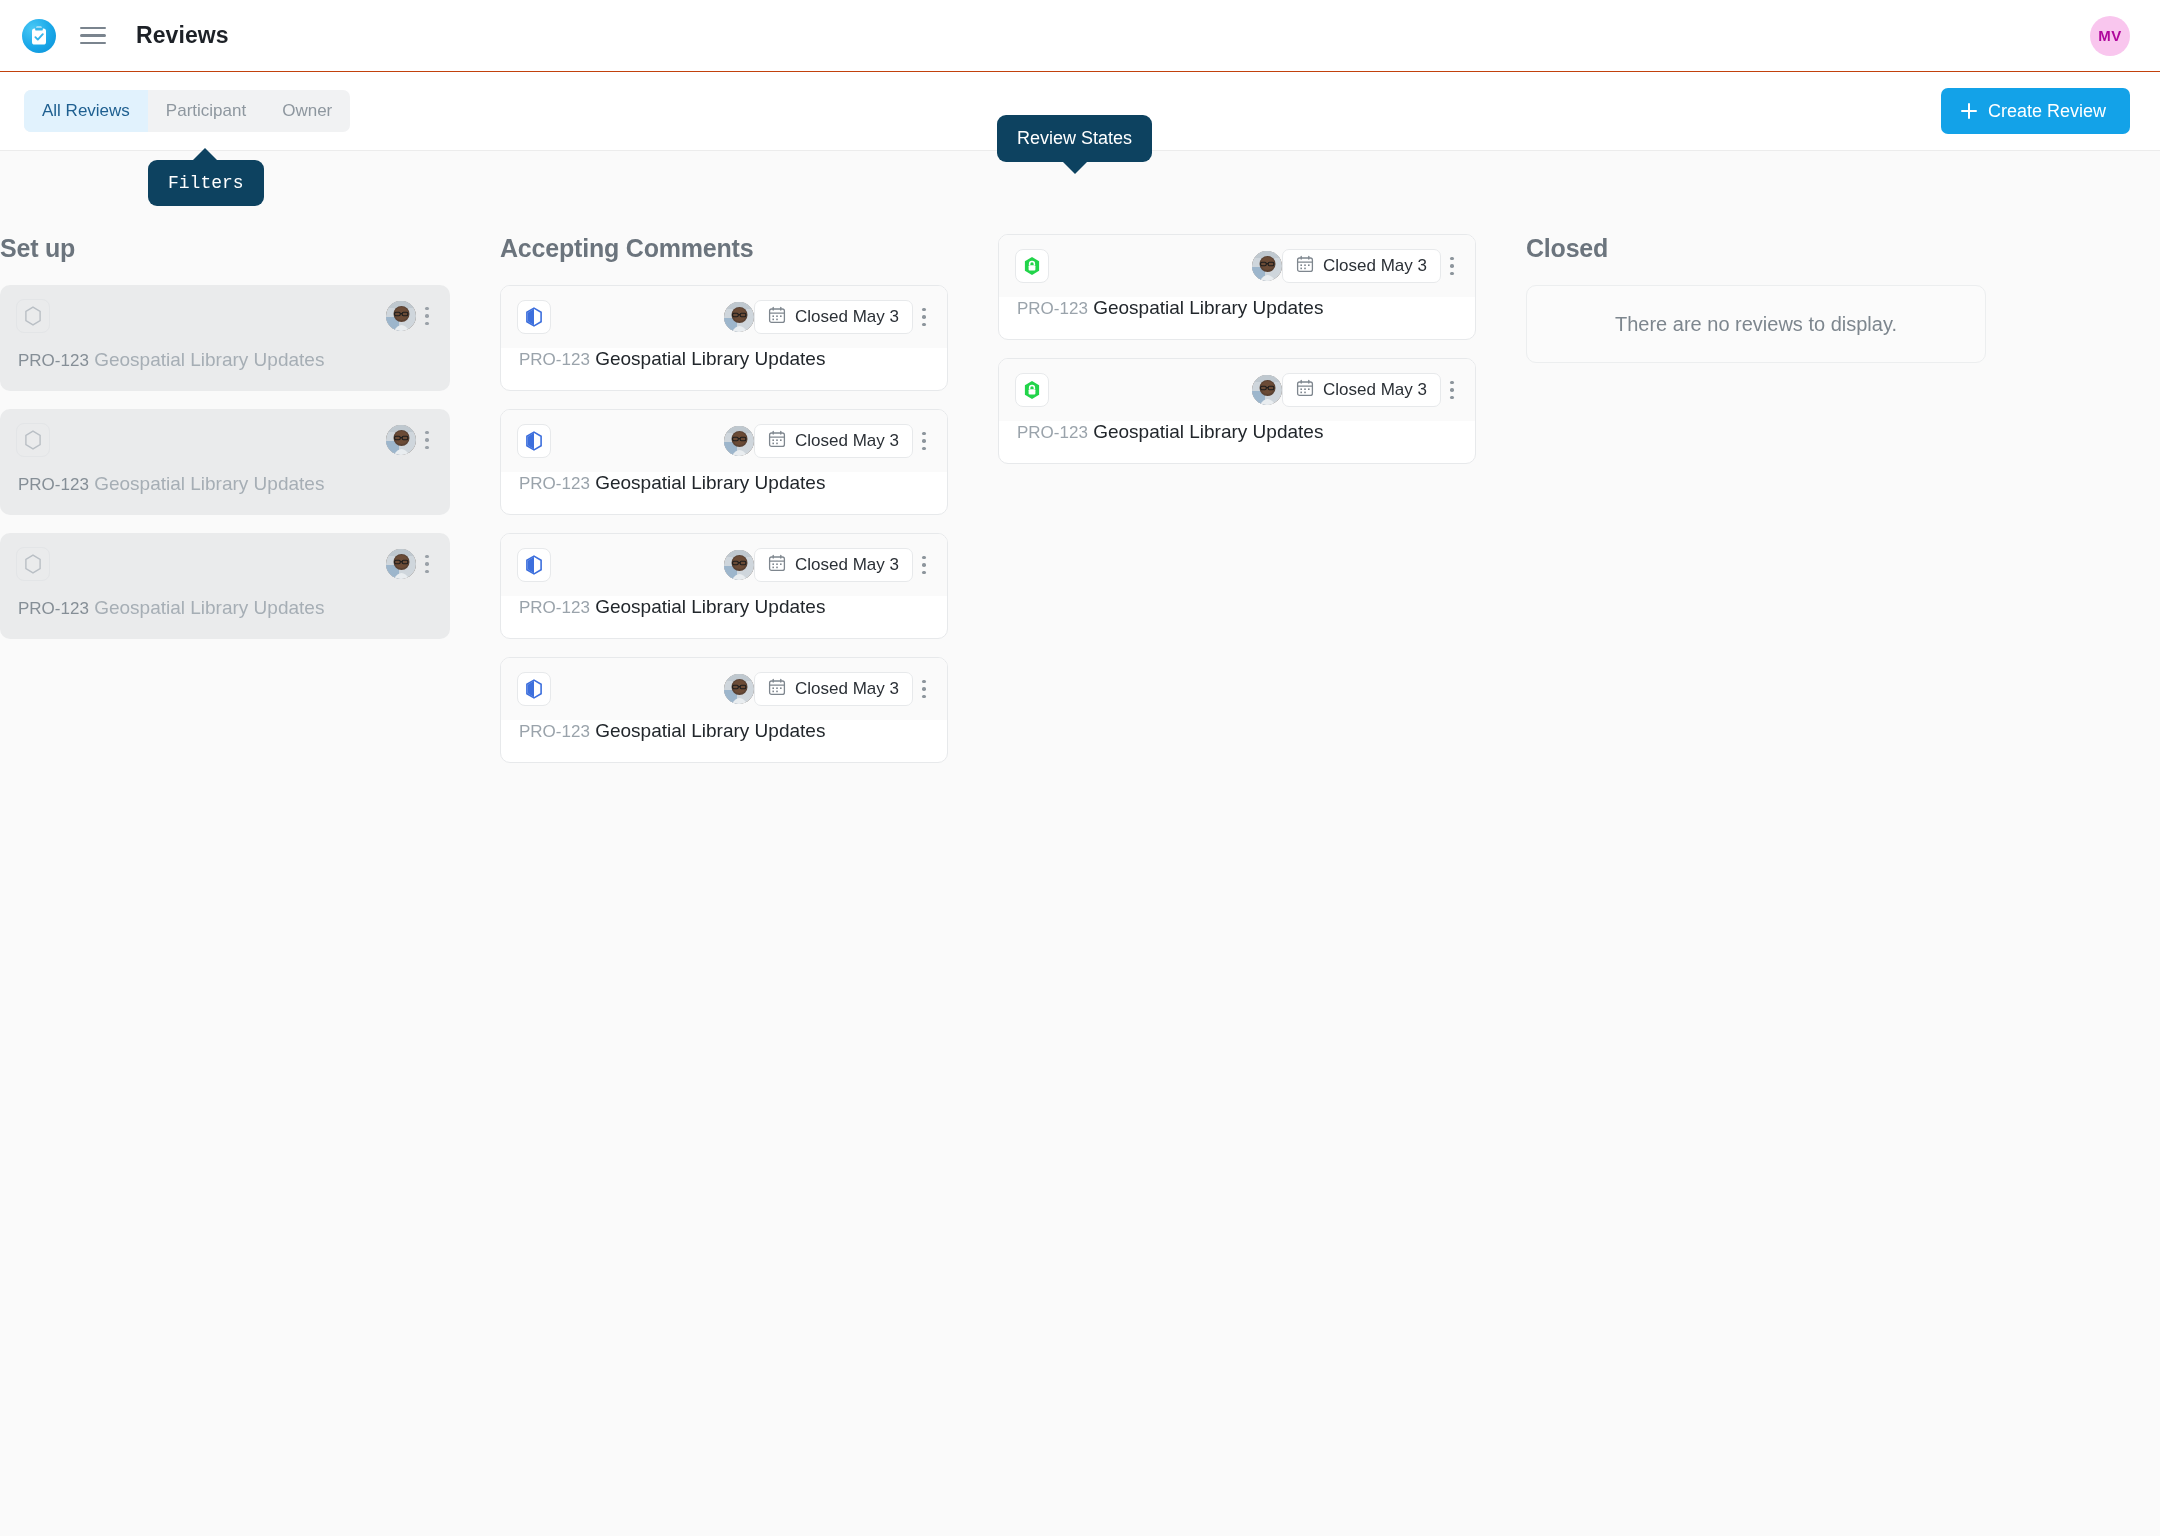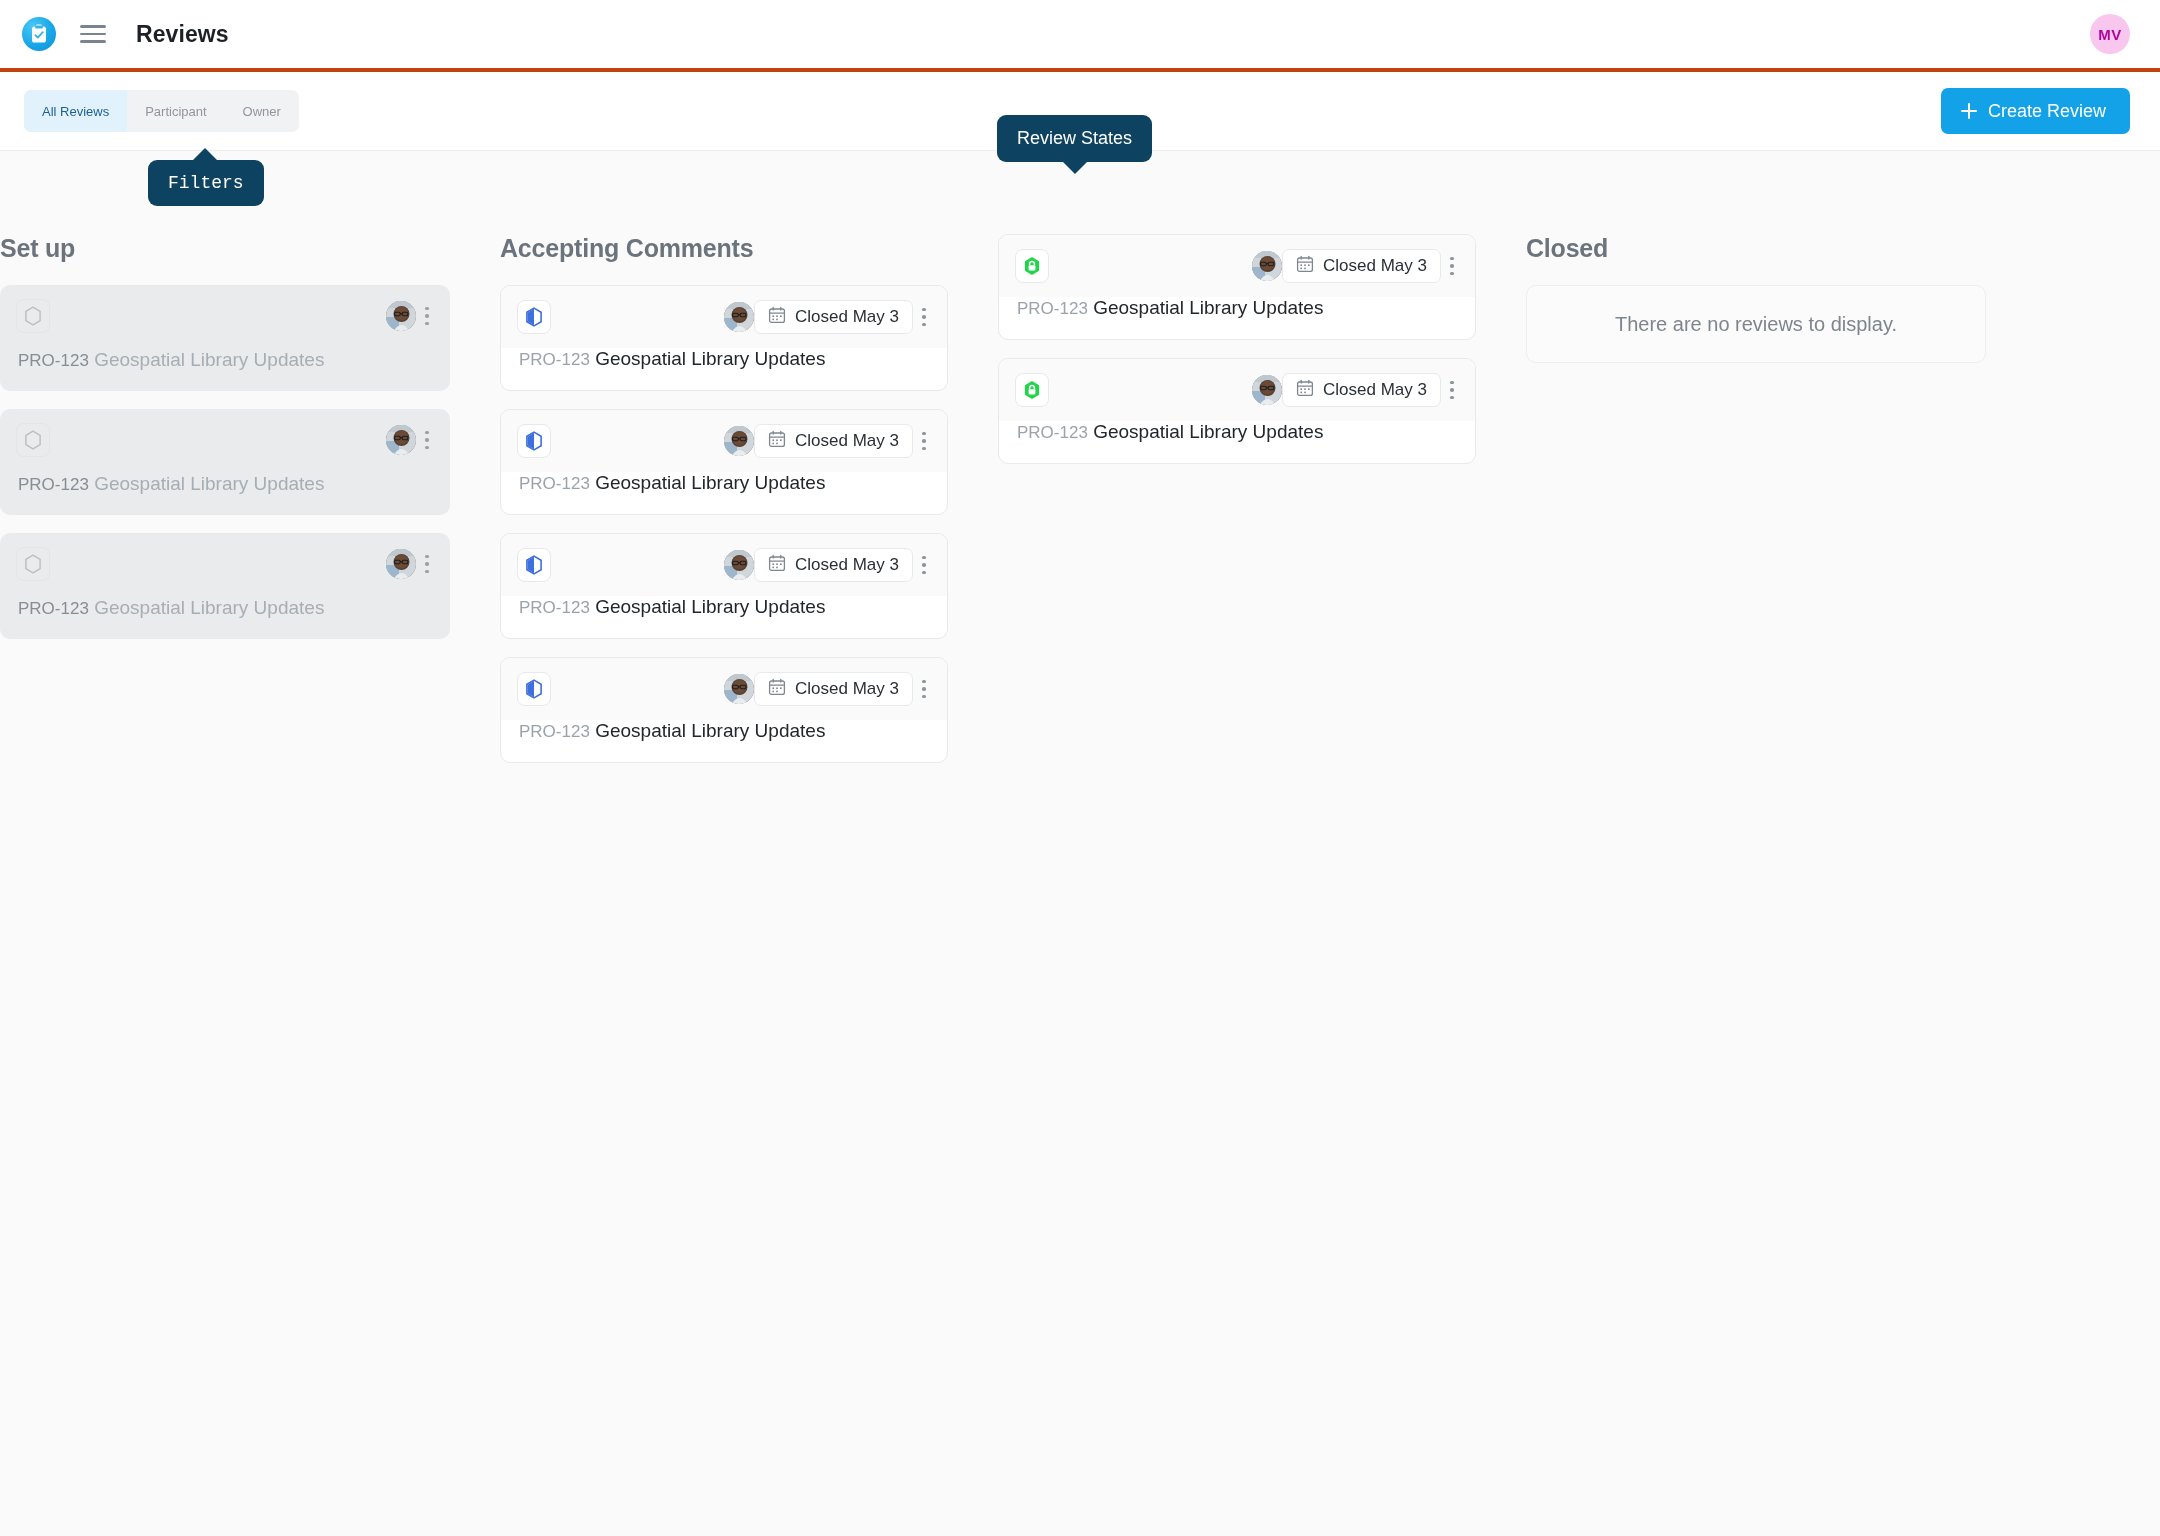--- a/index.html
+++ b/index.html
@@ -8,21 +8,21 @@
     font-family: "Liberation Sans", sans-serif;
     background: #fafafa;
     overflow: hidden;
     -webkit-font-smoothing: antialiased;
   }
 
   
   .topbar {
     height: 72px; width: 100%;
     background: #ffffff;
-    border-bottom: 4px solid #c2410c;
+    border-bottom: 1px solid #c2410c;
     display: flex; align-items: center;
     padding: 0 30px 0 22px;
     position: relative; z-index: 5;
   }
   .logo {
     width: 34px; height: 34px; border-radius: 50%;
     background: radial-gradient(circle at 32% 28%, #49c8f5 0%, #19a7e8 55%, #0a8fd6 100%);
     display: flex; align-items: center; justify-content: center;
     flex: 0 0 auto;
   }
@@ -63,21 +63,21 @@
   .tabgroup {
     display: flex; align-items: stretch;
     background: #f1f2f3;
     border-radius: 7px;
     overflow: hidden;
     height: 42px;
   }
   .tab {
     display: flex; align-items: center;
     padding: 0 18px;
-    font-size: 13px; color: #8e979f;
+    font-size: 17px; color: #8e979f;
     cursor: pointer; white-space: nowrap;
   }
   .tab.active { background: #e1f2fd; color: #1e5f90; font-weight: 400; }
   .subbar-spacer { flex: 1 1 auto; }
 
   .create-btn {
     display: flex; align-items: center; gap: 11px;
     height: 46px; padding: 0 24px 0 20px;
     background: #13a2e8; border: none; border-radius: 7px;
     color: #ffffff; font-size: 18px; font-family: inherit;

